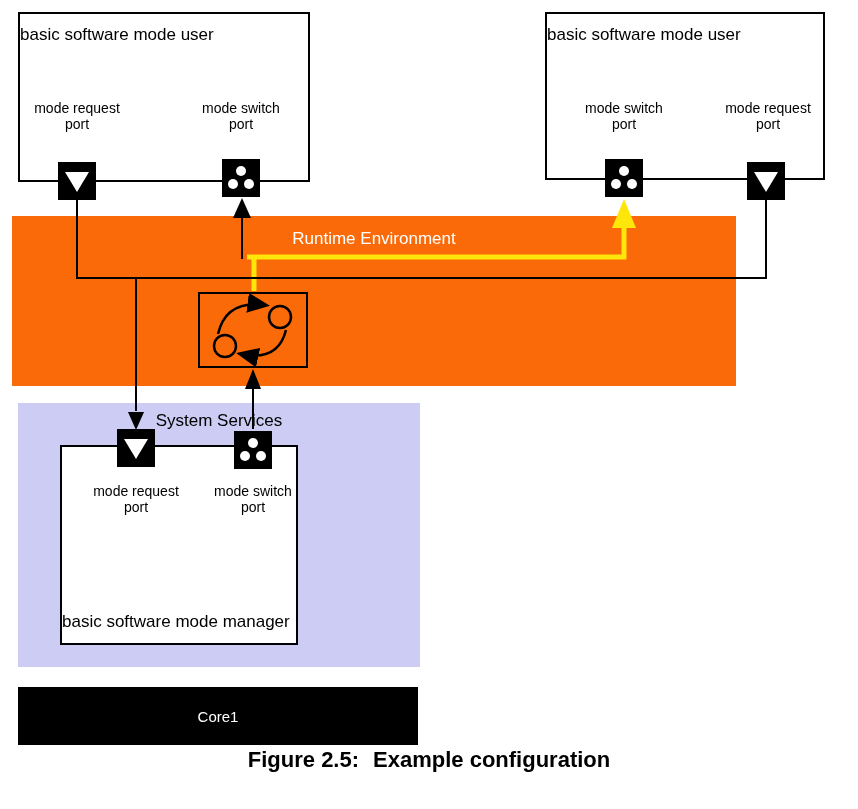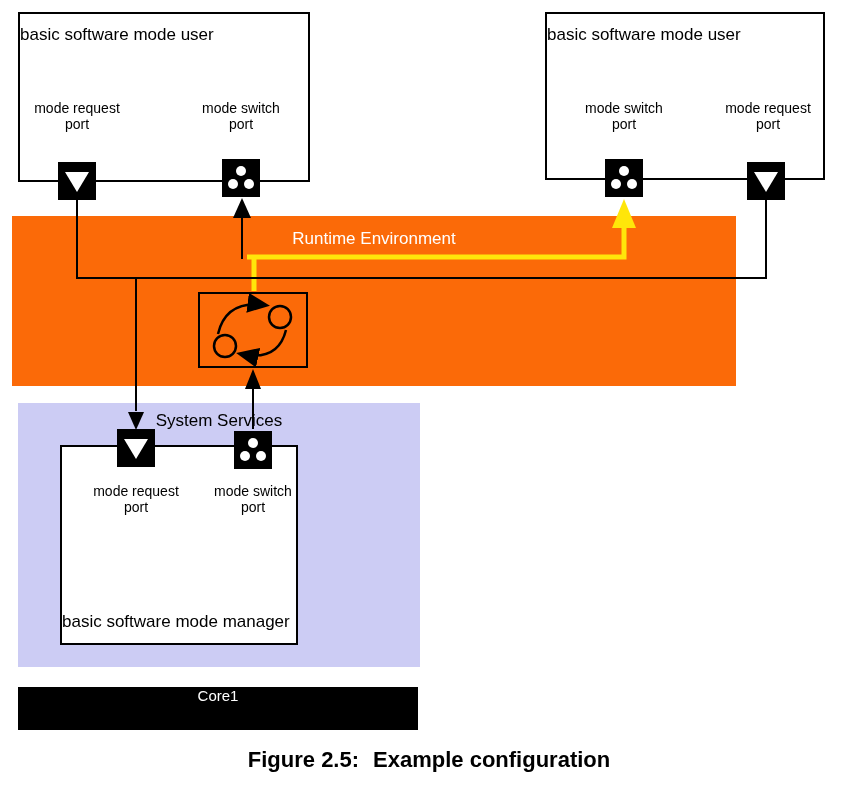--- a/index.html
+++ b/index.html
@@ -25,22 +25,22 @@
   .combox{position:absolute; background:var(--paper); border:2px solid var(--line);
         box-sizing:border-box; z-index:2;}
   .combox .box-title{position:absolute; left:0; right:0; top:11px; text-align:left;
         font-size:17px;}
   #user-left{left:18px; top:12px; width:292px; height:170px;}
   #user-right{left:545px; top:12px; width:280px; height:168px;}
   #manager{left:60px; top:445px; width:238px; height:200px; z-index:2;}
   #manager .box-title{top:auto; bottom:11px;}
   .statebox{position:absolute; left:198px; top:292px; width:110px; height:76px;
         border:2px solid var(--line); box-sizing:border-box; background:transparent; z-index:4;}
-  .corebar{position:absolute; top:687px; height:43px; background:var(--line); z-index:1;
-        display:flex; justify-content:center;}
+  .corebar{position:absolute; top:687px; height:58px; background:var(--line); z-index:1;
+        display:flex; align-items:center; justify-content:center;}
   #core1{left:18px; width:400px;}
   #core2{left:438px; width:406px;}
   .corebar span{color:#fff; font-size:15px;}
   
   .port-label{position:absolute; width:120px; text-align:center; font-size:14px;
         line-height:1.15; white-space:pre-line; z-index:3;}
   
   .port{position:absolute; width:38px; height:38px; background:var(--line); z-index:6;}
   .port svg{display:block; width:38px; height:38px;}
   

